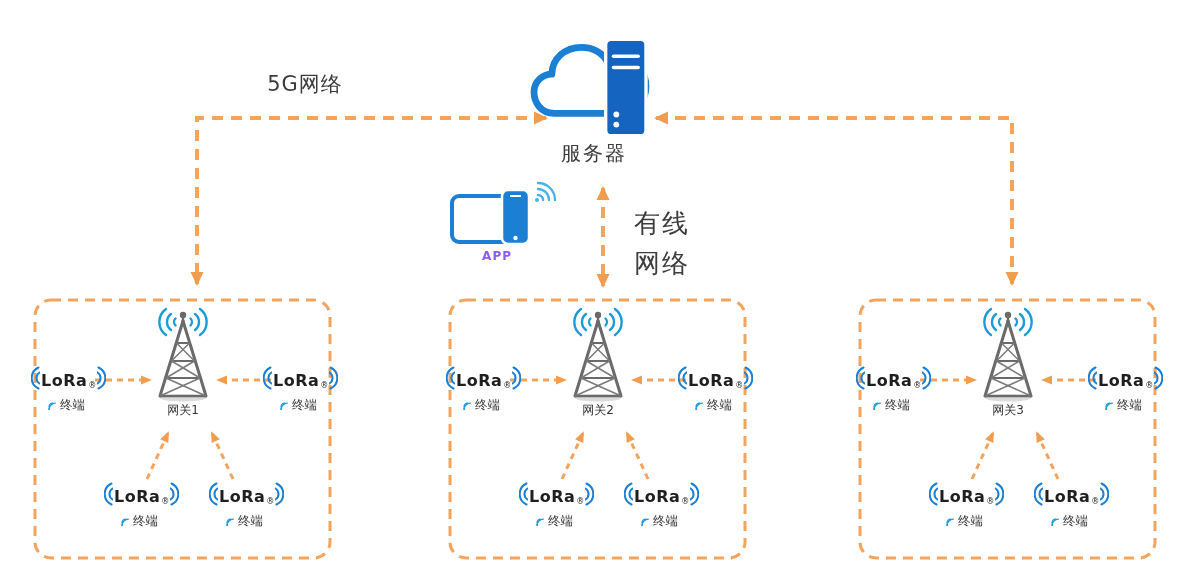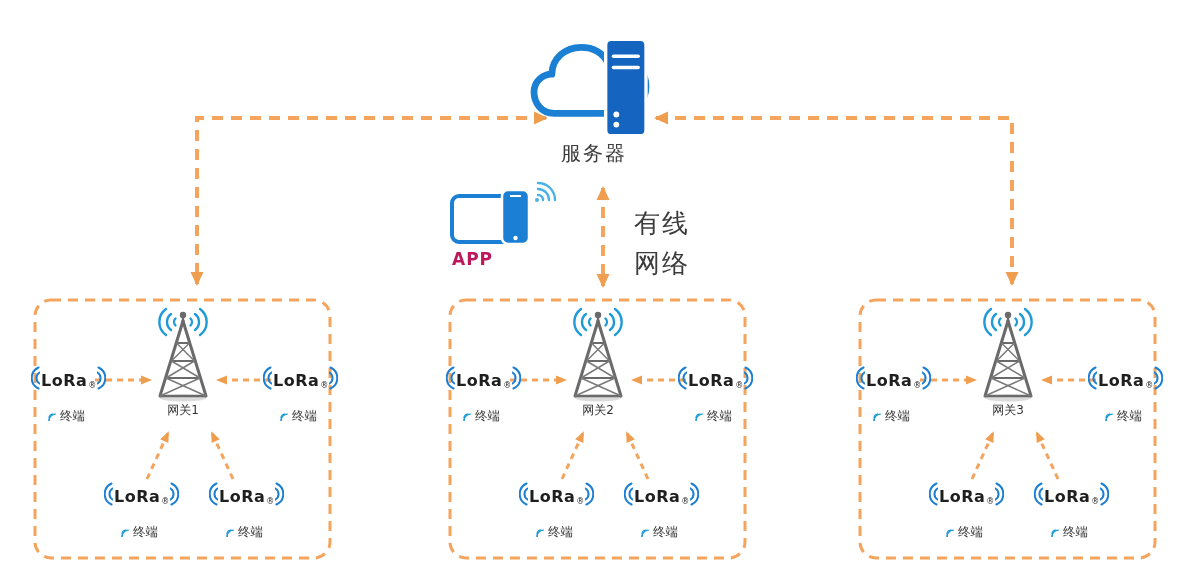--- a/index.html
+++ b/index.html
@@ -5,29 +5,29 @@
   html,body{margin:0;padding:0;background:#ffffff;}
   .canvas{
     position:relative;width:1200px;height:570px;background:#ffffff;overflow:hidden;
     font-family:"DejaVu Sans","Liberation Sans",sans-serif;
   }
   .scene{position:absolute;left:0;top:0;}
   .label{position:absolute;color:var(--text-dark,#3C3C3C);}
   .net-label{font-size:21px;text-align:center;width:130px;letter-spacing:1px;}
   .server-label{font-size:20px;text-align:center;width:116px;letter-spacing:2px;}
   .wired-label{font-size:26px;line-height:1.55;letter-spacing:2px;}
-  .app-label{font-size:17px;font-weight:bold;color:#be185d;width:60px;text-align:left;letter-spacing:1px;}
+  .app-label{font-size:12px;font-weight:bold;color:#8b5cf6;width:60px;text-align:right;letter-spacing:1px;}
   .gw-label{position:absolute;width:80px;text-align:center;font-size:12px;color:#333;}
   .terminal{position:absolute;width:70px;text-align:center;}
   .lora-logo{display:inline-flex;align-items:flex-end;justify-content:center;gap:1px;}
   .logo-text{font-size:16px;font-weight:bold;color:#1f1f1f;letter-spacing:.5px;}
   .logo-tm{font-size:8px;color:#1f1f1f;vertical-align:super;line-height:1;}
   .logo-arc{width:9px;height:24px;display:block;}
   .logo-arc path{stroke:var(--icon-blue,#1B7FD4);stroke-width:2;fill:none;stroke-linecap:round;}
-  .terminal-label{margin-top:14px;font-size:12.5px;color:#333;display:flex;align-items:center;justify-content:center;gap:3px;}
+  .terminal-label{margin-top:3px;font-size:12.5px;color:#333;display:flex;align-items:center;justify-content:center;gap:3px;}
   .signal-icon{width:10px;height:10px;display:block;}
   .signal-icon path{stroke:var(--wave-blue,#1E9BD7);stroke-width:1.6;fill:none;stroke-linecap:round;}
   .signal-icon circle{fill:var(--wave-blue,#1E9BD7);}
 </style>
 </head>
 <body>
 
 <div class="canvas">
 
   <svg class="scene" width="1200" height="570" viewBox="0 0 1200 570">
@@ -100,20 +100,21 @@
       <circle cx="63.5" cy="56" r="2.2" fill="#ffffff"></circle>
       <g stroke="#49B2E8" stroke-width="2.4" fill="none" stroke-linecap="round">
         <path d="M86 13 A5 5 0 0 1 91 18"></path>
         <path d="M86 7 A11 11 0 0 1 97 18"></path>
         <path d="M86 1 A17 17 0 0 1 103 18"></path>
       </g>
       <circle cx="85" cy="18" r="2" fill="#49B2E8"></circle>
     </g>
   </svg>
 
+  <div class="label net-label" style="left:240px;top:70px;">5G网络</div>
   <div class="label server-label" style="left:536px;top:140px;">服务器</div>
   <div class="label wired-label" style="left:634px;top:203px;">
     <div>有线</div>
     <div>网络</div>
   </div>
   <div class="label app-label" style="left:452px;top:249px;">APP</div>
 
   <div class="gw-label" style="left:143px;top:402px;">网关1</div>
   <div class="gw-label" style="left:558px;top:402px;">网关2</div>
   <div class="gw-label" style="left:968px;top:402px;">网关3</div>

